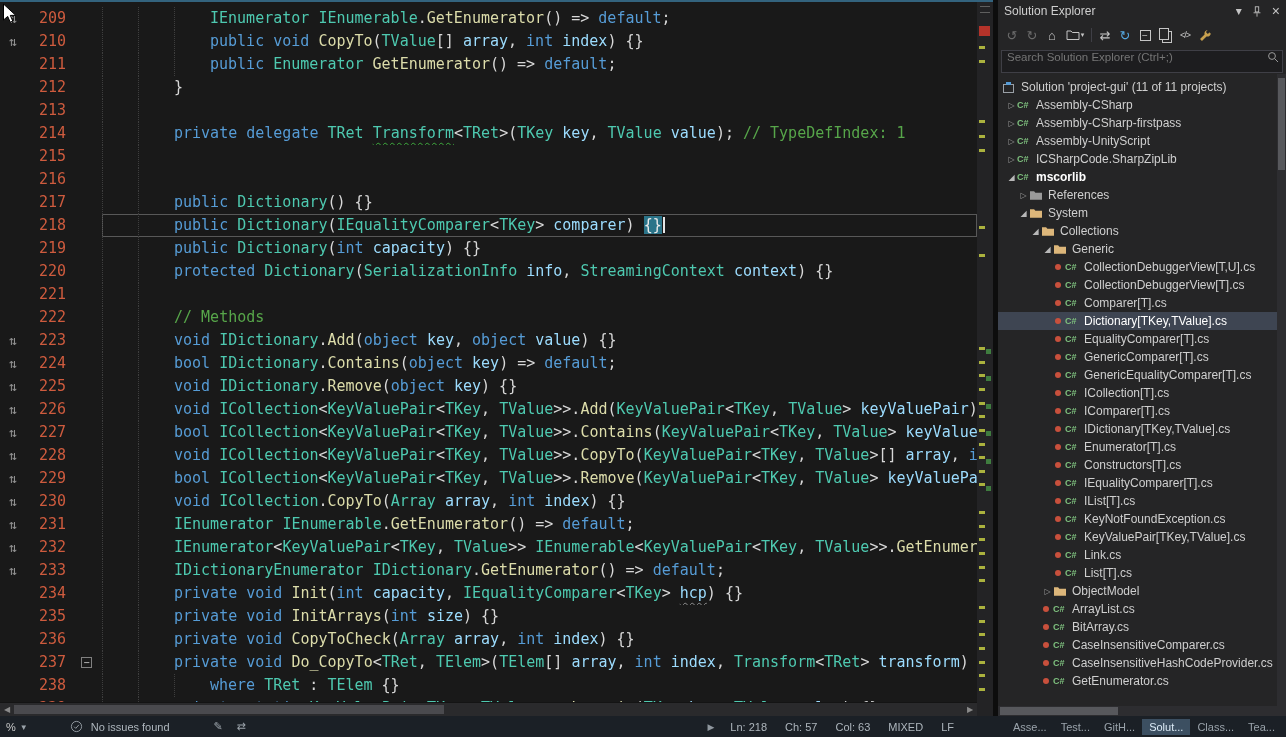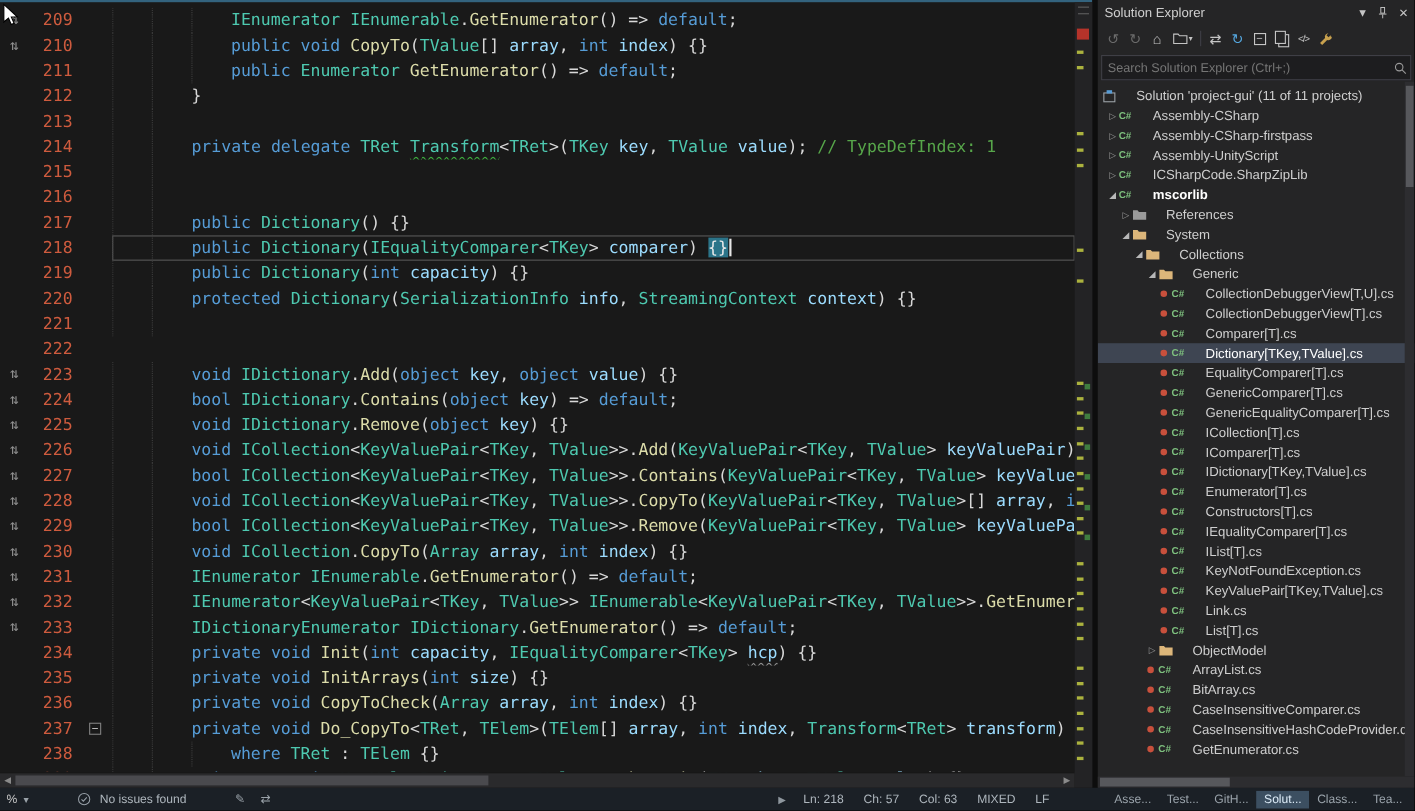--- a/index.html
+++ b/index.html
@@ -44,31 +44,31 @@
   .se-title .ic{margin-left:9px;color:#c5c5c5;cursor:default;font-size:12px;line-height:12px;}
   .se-toolbar{height:26px;display:flex;align-items:center;padding:0 4px;}
   .tbi{width:20px;height:18px;display:flex;align-items:center;justify-content:center;color:#c5c5c5;font-size:13px;}
   .tbi.dim{color:#6b6b6b;}
   .tbi.blue{color:var(--accent);}
   .tbsep{width:1px;height:14px;background:#3f3f46;margin:0 3px;}
   .boxminus{display:inline-block;width:11px;height:11px;border:1px solid #c5c5c5;font-size:10px;line-height:9px;text-align:center;box-sizing:border-box;}
   .docs{display:inline-block;width:8px;height:10px;border:1px solid #c5c5c5;box-shadow:3px 3px 0 -1px #252526,3px 3px 0 0 #c5c5c5;margin:-3px 3px 0 0;}
   .codeglyph{font-size:9px;letter-spacing:-1px;color:#c5c5c5;}
   .se-search{height:26px;padding:2px 3px;box-sizing:border-box;}
-  .se-search .box{height:21px;background:#1d1d1f;border:1px solid #3f3f46;display:flex;align-items:center;}
+  .se-search .box{height:21px;background:#1d1d1f;border:1px solid #3f3f46;display:flex;align-items:flex-start;}
   .se-search input{flex:1;background:transparent;border:0;outline:0;color:#9a9a9a;font-size:11.5px;font-family:"Liberation Sans",sans-serif;padding:0 5px;}
   .se-search .mag{width:18px;display:flex;justify-content:center;}
   .se-body{flex:1;position:relative;overflow:hidden;padding-top:4px;}
   .trow{height:18px;display:flex;align-items:center;color:#cfcfcf;position:relative;}
   .trow.selected{background:var(--selection-row);color:#fff;}
   .trow .arrow{width:11px;font-size:8px;color:#b8b8b8;text-align:center;flex:none;}
   .trow .arrow.closed{color:#9a9a9a;}
   .trow .dot{width:6px;height:6px;border-radius:50%;background:var(--file-dot);margin:0 4px 0 1px;flex:none;}
   .trow .cs{font-size:9px;font-weight:bold;color:#7EC07E;width:16px;flex:none;}
-  .trow .lbl{margin-left:15px;white-space:nowrap;overflow:hidden;}
+  .trow .lbl{margin-left:3px;white-space:nowrap;overflow:hidden;}
   .trow.bold .lbl{font-weight:bold;color:#fff;}
   .vscroll{position:absolute;right:0;top:0;bottom:0;width:9px;background:#2d2d30;}
   .vthumb{position:absolute;left:1px;right:1px;top:4px;height:92px;background:#57585C;}
   .se-hscroll{height:10px;background:#2d2d30;position:relative;}
   .se-hthumb{position:absolute;left:2px;top:1px;width:118px;height:8px;background:#57585C;}
 
   
   .bottom{height:21px;display:flex;background:var(--status-bg);font-size:11px;color:#AEB6BD;}
   .status{width:998px;display:flex;align-items:center;padding-left:6px;box-sizing:border-box;}
   .status .zoomcaret{font-size:8px;margin:2px 0 0 4px;color:#9aa2a9;}
@@ -101,21 +101,21 @@
             <div class="row"><div class="gl"></div><div class="ln">212</div><div class="ol"></div><div class="cc"><i class="guide" style="left: 0px;"></i><i class="guide" style="left: 36px;"></i><span class="ct" style="padding-left: 72px;"><span class="tk-pl">}</span></span></div></div>
             <div class="row"><div class="gl"></div><div class="ln">213</div><div class="ol"></div><div class="cc"><i class="guide" style="left: 0px;"></i><i class="guide" style="left: 36px;"></i><span class="ct" style="padding-left: 0px;"></span></div></div>
             <div class="row"><div class="gl"></div><div class="ln">214</div><div class="ol"></div><div class="cc"><i class="guide" style="left: 0px;"></i><i class="guide" style="left: 36px;"></i><span class="ct" style="padding-left: 72px;"><span class="tk-k">private</span><span class="tk-pl"> </span><span class="tk-k">delegate</span><span class="tk-pl"> </span><span class="tk-t">TRet</span><span class="tk-pl"> </span><span class="tk-ts">Transform</span><span class="tk-pl">&lt;</span><span class="tk-t">TRet</span><span class="tk-pl">&gt;(</span><span class="tk-t">TKey</span><span class="tk-pl"> </span><span class="tk-p">key</span><span class="tk-pl">, </span><span class="tk-t">TValue</span><span class="tk-pl"> </span><span class="tk-p">value</span><span class="tk-pl">); </span><span class="tk-c">// TypeDefIndex: 1</span></span></div></div>
             <div class="row"><div class="gl"></div><div class="ln">215</div><div class="ol"></div><div class="cc"><i class="guide" style="left: 0px;"></i><i class="guide" style="left: 36px;"></i><span class="ct" style="padding-left: 0px;"></span></div></div>
             <div class="row"><div class="gl"></div><div class="ln">216</div><div class="ol"></div><div class="cc"><i class="guide" style="left: 0px;"></i><i class="guide" style="left: 36px;"></i><span class="ct" style="padding-left: 72px; margin-top: 40px;"><span class="tk-c">// Constructors</span></span></div></div>
             <div class="row"><div class="gl"></div><div class="ln">217</div><div class="ol"></div><div class="cc"><i class="guide" style="left: 0px;"></i><i class="guide" style="left: 36px;"></i><span class="ct" style="padding-left: 72px;"><span class="tk-k">public</span><span class="tk-pl"> </span><span class="tk-t">Dictionary</span><span class="tk-pl">() {}</span></span></div></div>
             <div class="row active"><div class="gl"></div><div class="ln">218</div><div class="ol"></div><div class="cc"><i class="guide" style="left: 0px;"></i><i class="guide" style="left: 36px;"></i><span class="ct" style="padding-left: 72px;"><span class="tk-k">public</span><span class="tk-pl"> </span><span class="tk-t">Dictionary</span><span class="tk-pl">(</span><span class="tk-t">IEqualityComparer</span><span class="tk-pl">&lt;</span><span class="tk-t">TKey</span><span class="tk-pl">&gt; </span><span class="tk-p">comparer</span><span class="tk-pl">) </span><span class="tk-hl">{}</span><span class="tk-caret"></span></span></div></div>
             <div class="row"><div class="gl"></div><div class="ln">219</div><div class="ol"></div><div class="cc"><i class="guide" style="left: 0px;"></i><i class="guide" style="left: 36px;"></i><span class="ct" style="padding-left: 72px;"><span class="tk-k">public</span><span class="tk-pl"> </span><span class="tk-t">Dictionary</span><span class="tk-pl">(</span><span class="tk-k">int</span><span class="tk-pl"> </span><span class="tk-p">capacity</span><span class="tk-pl">) {}</span></span></div></div>
             <div class="row"><div class="gl"></div><div class="ln">220</div><div class="ol"></div><div class="cc"><i class="guide" style="left: 0px;"></i><i class="guide" style="left: 36px;"></i><span class="ct" style="padding-left: 72px;"><span class="tk-k">protected</span><span class="tk-pl"> </span><span class="tk-t">Dictionary</span><span class="tk-pl">(</span><span class="tk-t">SerializationInfo</span><span class="tk-pl"> </span><span class="tk-p">info</span><span class="tk-pl">, </span><span class="tk-t">StreamingContext</span><span class="tk-pl"> </span><span class="tk-p">context</span><span class="tk-pl">) {}</span></span></div></div>
             <div class="row"><div class="gl"></div><div class="ln">221</div><div class="ol"></div><div class="cc"><i class="guide" style="left: 0px;"></i><i class="guide" style="left: 36px;"></i><span class="ct" style="padding-left: 0px;"></span></div></div>
-            <div class="row"><div class="gl"></div><div class="ln">222</div><div class="ol"></div></div>
+            <div class="row"><div class="gl"></div><div class="ln">222</div><div class="ol"></div><div class="cc"><i class="guide" style="left: 0px;"></i><i class="guide" style="left: 36px;"></i><span class="ct" style="padding-left: 72px;"><span class="tk-c">// Methods</span></span></div></div>
             <div class="row"><div class="gl">⇅</div><div class="ln">223</div><div class="ol"></div><div class="cc"><i class="guide" style="left: 0px;"></i><i class="guide" style="left: 36px;"></i><span class="ct" style="padding-left: 72px;"><span class="tk-k">void</span><span class="tk-pl"> </span><span class="tk-t">IDictionary</span><span class="tk-pl">.</span><span class="tk-m">Add</span><span class="tk-pl">(</span><span class="tk-k">object</span><span class="tk-pl"> </span><span class="tk-p">key</span><span class="tk-pl">, </span><span class="tk-k">object</span><span class="tk-pl"> </span><span class="tk-p">value</span><span class="tk-pl">) {}</span></span></div></div>
             <div class="row"><div class="gl">⇅</div><div class="ln">224</div><div class="ol"></div><div class="cc"><i class="guide" style="left: 0px;"></i><i class="guide" style="left: 36px;"></i><span class="ct" style="padding-left: 72px;"><span class="tk-k">bool</span><span class="tk-pl"> </span><span class="tk-t">IDictionary</span><span class="tk-pl">.</span><span class="tk-m">Contains</span><span class="tk-pl">(</span><span class="tk-k">object</span><span class="tk-pl"> </span><span class="tk-p">key</span><span class="tk-pl">) =&gt; </span><span class="tk-k">default</span><span class="tk-pl">;</span></span></div></div>
             <div class="row"><div class="gl">⇅</div><div class="ln">225</div><div class="ol"></div><div class="cc"><i class="guide" style="left: 0px;"></i><i class="guide" style="left: 36px;"></i><span class="ct" style="padding-left: 72px;"><span class="tk-k">void</span><span class="tk-pl"> </span><span class="tk-t">IDictionary</span><span class="tk-pl">.</span><span class="tk-m">Remove</span><span class="tk-pl">(</span><span class="tk-k">object</span><span class="tk-pl"> </span><span class="tk-p">key</span><span class="tk-pl">) {}</span></span></div></div>
             <div class="row"><div class="gl">⇅</div><div class="ln">226</div><div class="ol"></div><div class="cc"><i class="guide" style="left: 0px;"></i><i class="guide" style="left: 36px;"></i><span class="ct" style="padding-left: 72px;"><span class="tk-k">void</span><span class="tk-pl"> </span><span class="tk-t">ICollection</span><span class="tk-pl">&lt;</span><span class="tk-t">KeyValuePair</span><span class="tk-pl">&lt;</span><span class="tk-t">TKey</span><span class="tk-pl">, </span><span class="tk-t">TValue</span><span class="tk-pl">&gt;&gt;.</span><span class="tk-m">Add</span><span class="tk-pl">(</span><span class="tk-t">KeyValuePair</span><span class="tk-pl">&lt;</span><span class="tk-t">TKey</span><span class="tk-pl">, </span><span class="tk-t">TValue</span><span class="tk-pl">&gt; </span><span class="tk-p">keyValuePair</span><span class="tk-pl">) {}</span></span></div></div>
             <div class="row"><div class="gl">⇅</div><div class="ln">227</div><div class="ol"></div><div class="cc"><i class="guide" style="left: 0px;"></i><i class="guide" style="left: 36px;"></i><span class="ct" style="padding-left: 72px;"><span class="tk-k">bool</span><span class="tk-pl"> </span><span class="tk-t">ICollection</span><span class="tk-pl">&lt;</span><span class="tk-t">KeyValuePair</span><span class="tk-pl">&lt;</span><span class="tk-t">TKey</span><span class="tk-pl">, </span><span class="tk-t">TValue</span><span class="tk-pl">&gt;&gt;.</span><span class="tk-m">Contains</span><span class="tk-pl">(</span><span class="tk-t">KeyValuePair</span><span class="tk-pl">&lt;</span><span class="tk-t">TKey</span><span class="tk-pl">, </span><span class="tk-t">TValue</span><span class="tk-pl">&gt; </span><span class="tk-p">keyValuePair</span></span></div></div>
             <div class="row"><div class="gl">⇅</div><div class="ln">228</div><div class="ol"></div><div class="cc"><i class="guide" style="left: 0px;"></i><i class="guide" style="left: 36px;"></i><span class="ct" style="padding-left: 72px;"><span class="tk-k">void</span><span class="tk-pl"> </span><span class="tk-t">ICollection</span><span class="tk-pl">&lt;</span><span class="tk-t">KeyValuePair</span><span class="tk-pl">&lt;</span><span class="tk-t">TKey</span><span class="tk-pl">, </span><span class="tk-t">TValue</span><span class="tk-pl">&gt;&gt;.</span><span class="tk-m">CopyTo</span><span class="tk-pl">(</span><span class="tk-t">KeyValuePair</span><span class="tk-pl">&lt;</span><span class="tk-t">TKey</span><span class="tk-pl">, </span><span class="tk-t">TValue</span><span class="tk-pl">&gt;[] </span><span class="tk-p">array</span><span class="tk-pl">, </span><span class="tk-k">int</span></span></div></div>
             <div class="row"><div class="gl">⇅</div><div class="ln">229</div><div class="ol"></div><div class="cc"><i class="guide" style="left: 0px;"></i><i class="guide" style="left: 36px;"></i><span class="ct" style="padding-left: 72px;"><span class="tk-k">bool</span><span class="tk-pl"> </span><span class="tk-t">ICollection</span><span class="tk-pl">&lt;</span><span class="tk-t">KeyValuePair</span><span class="tk-pl">&lt;</span><span class="tk-t">TKey</span><span class="tk-pl">, </span><span class="tk-t">TValue</span><span class="tk-pl">&gt;&gt;.</span><span class="tk-m">Remove</span><span class="tk-pl">(</span><span class="tk-t">KeyValuePair</span><span class="tk-pl">&lt;</span><span class="tk-t">TKey</span><span class="tk-pl">, </span><span class="tk-t">TValue</span><span class="tk-pl">&gt; </span><span class="tk-p">keyValuePair</span></span></div></div>
             <div class="row"><div class="gl">⇅</div><div class="ln">230</div><div class="ol"></div><div class="cc"><i class="guide" style="left: 0px;"></i><i class="guide" style="left: 36px;"></i><span class="ct" style="padding-left: 72px;"><span class="tk-k">void</span><span class="tk-pl"> </span><span class="tk-t">ICollection</span><span class="tk-pl">.</span><span class="tk-m">CopyTo</span><span class="tk-pl">(</span><span class="tk-t">Array</span><span class="tk-pl"> </span><span class="tk-p">array</span><span class="tk-pl">, </span><span class="tk-k">int</span><span class="tk-pl"> </span><span class="tk-p">index</span><span class="tk-pl">) {}</span></span></div></div>
             <div class="row"><div class="gl">⇅</div><div class="ln">231</div><div class="ol"></div><div class="cc"><i class="guide" style="left: 0px;"></i><i class="guide" style="left: 36px;"></i><span class="ct" style="padding-left: 72px;"><span class="tk-t">IEnumerator</span><span class="tk-pl"> </span><span class="tk-t">IEnumerable</span><span class="tk-pl">.</span><span class="tk-m">GetEnumerator</span><span class="tk-pl">() =&gt; </span><span class="tk-k">default</span><span class="tk-pl">;</span></span></div></div>
             <div class="row"><div class="gl">⇅</div><div class="ln">232</div><div class="ol"></div><div class="cc"><i class="guide" style="left: 0px;"></i><i class="guide" style="left: 36px;"></i><span class="ct" style="padding-left: 72px;"><span class="tk-t">IEnumerator</span><span class="tk-pl">&lt;</span><span class="tk-t">KeyValuePair</span><span class="tk-pl">&lt;</span><span class="tk-t">TKey</span><span class="tk-pl">, </span><span class="tk-t">TValue</span><span class="tk-pl">&gt;&gt; </span><span class="tk-t">IEnumerable</span><span class="tk-pl">&lt;</span><span class="tk-t">KeyValuePair</span><span class="tk-pl">&lt;</span><span class="tk-t">TKey</span><span class="tk-pl">, </span><span class="tk-t">TValue</span><span class="tk-pl">&gt;&gt;.</span><span class="tk-m">GetEnumerator</span></span></div></div>

